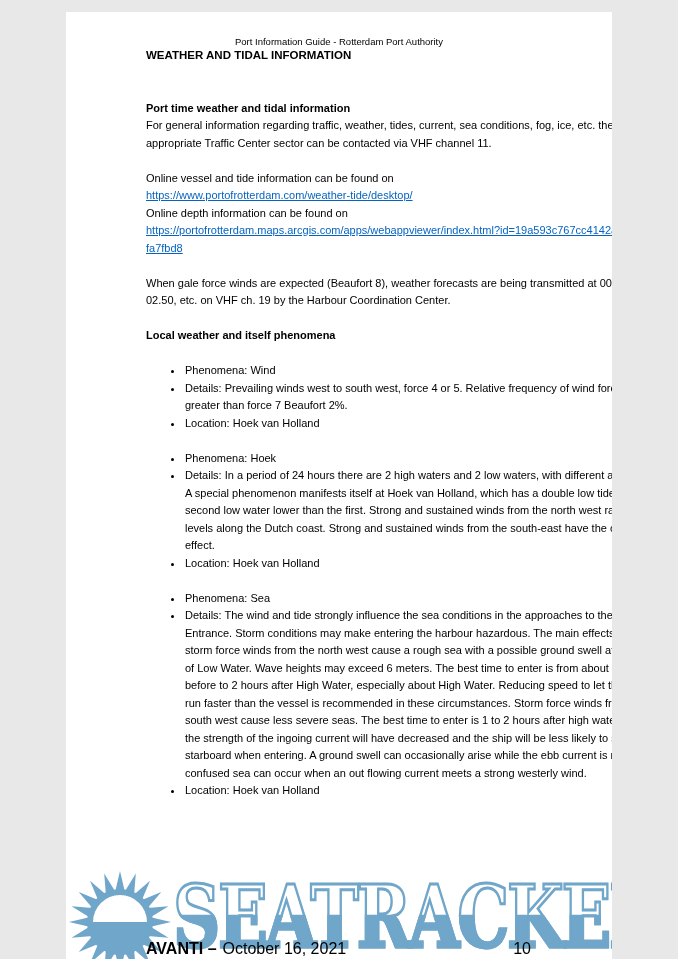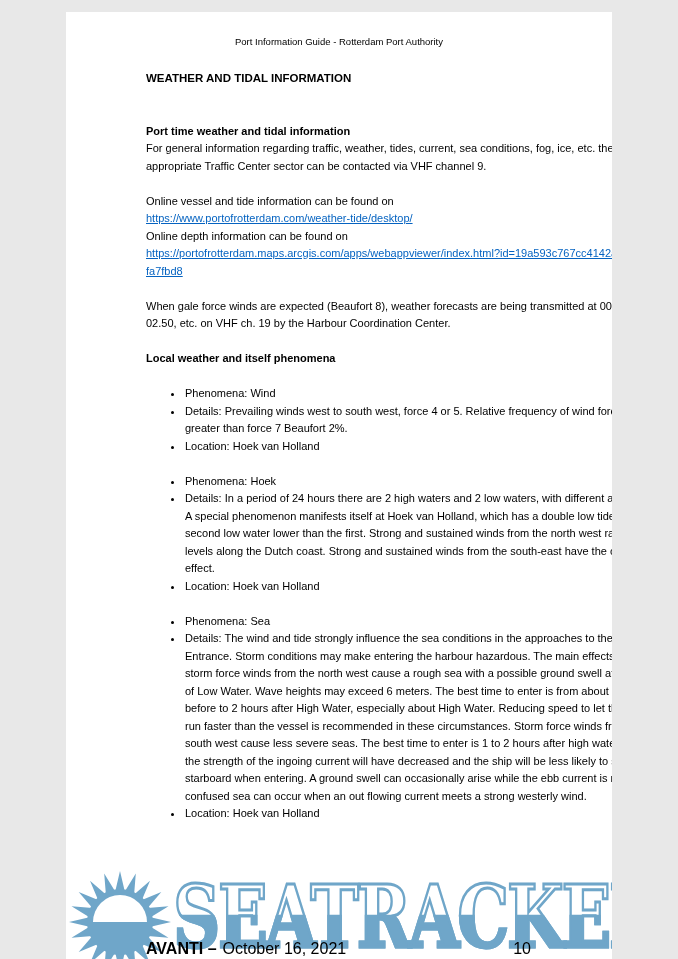--- a/index.html
+++ b/index.html
@@ -18,21 +18,21 @@
   }
   .doc-header {
     position: absolute;
     top: 21px; left: 0; right: 0;
     text-align: center;
     font-size: 9.5px;
     color: #000000;
   }
   .content {
     position: absolute;
-    top: 58px;
+    top: 35px;
     left: 80px;
     width: 518px;
     z-index: 0;
   }
   .doc-title { font-weight: bold; font-size: 11.5px; margin-bottom: 35px; }
   .sub-heading { font-weight: bold; margin-bottom: 0; }
   p { margin: 0; }
   .gap-above { margin-top: 17.5px; }
   a.doc-link {
     color: #0563C1;
@@ -95,21 +95,21 @@
 <body>
 
 <div class="page">
 
   <div class="doc-header">Port Information Guide - Rotterdam Port Authority</div>
 
   <div class="content">
     <div class="doc-title">WEATHER AND TIDAL INFORMATION</div>
 
     <p class="sub-heading">Port time weather and tidal information</p>
-    <p>For general information regarding traffic, weather, tides, current, sea conditions, fog, ice, etc. the appropriate Traffic Center sector can be contacted via VHF channel 9.</p>
+    <p>For general information regarding traffic, weather, tides, current, sea conditions, fog, ice, etc. the appropriate Traffic Center sector can be contacted via VHF channel 11.</p>
 
     <p class="gap-above">Online vessel and tide information can be found on</p>
     <a class="doc-link" href="#">https://www.portofrotterdam.com/weather-tide/desktop/</a>
     <p>Online depth information can be found on</p>
     <a class="doc-link" href="#">https://portofrotterdam.maps.arcgis.com/apps/webappviewer/index.html?id=19a593c767cc4142a4ef07ac3fa7fbd8</a>
 
     <p class="gap-above">When gale force winds are expected (Beaufort 8), weather forecasts are being transmitted at 00.50, 01.50, 02.50, etc. on VHF ch. 19 by the Harbour Coordination Center.</p>
 
     <p class="sub-heading gap-above">Local weather and itself phenomena</p>
 

